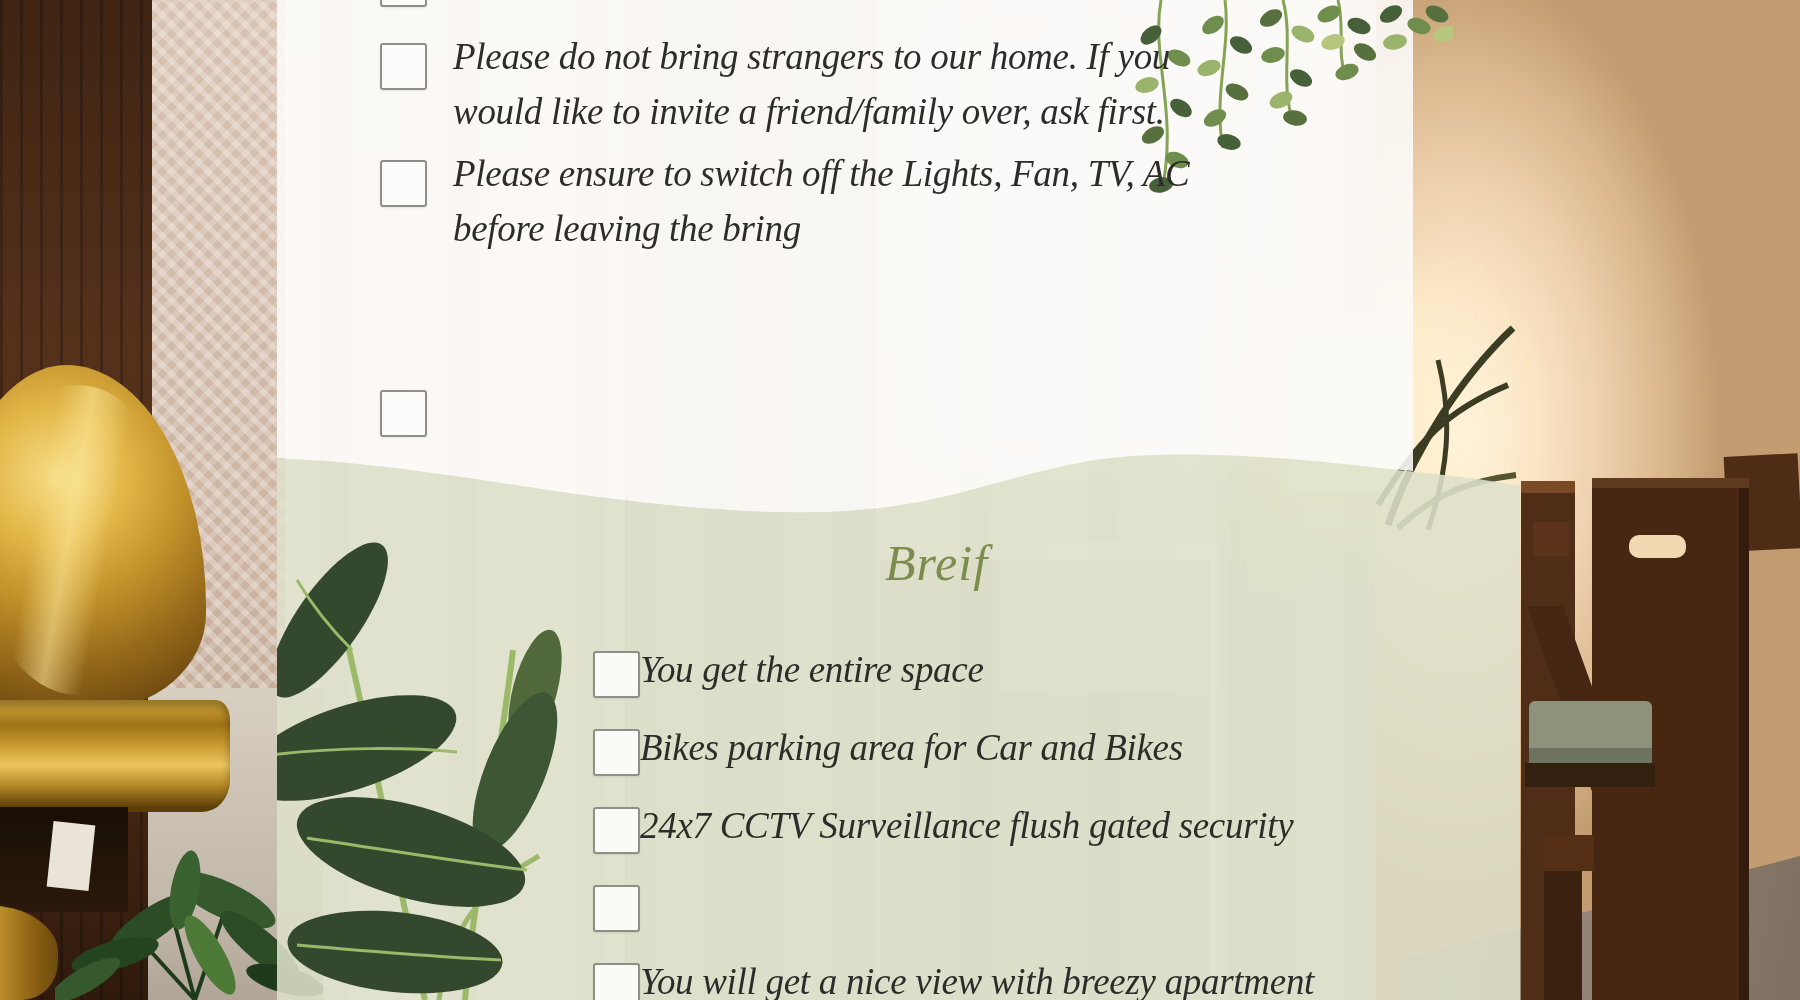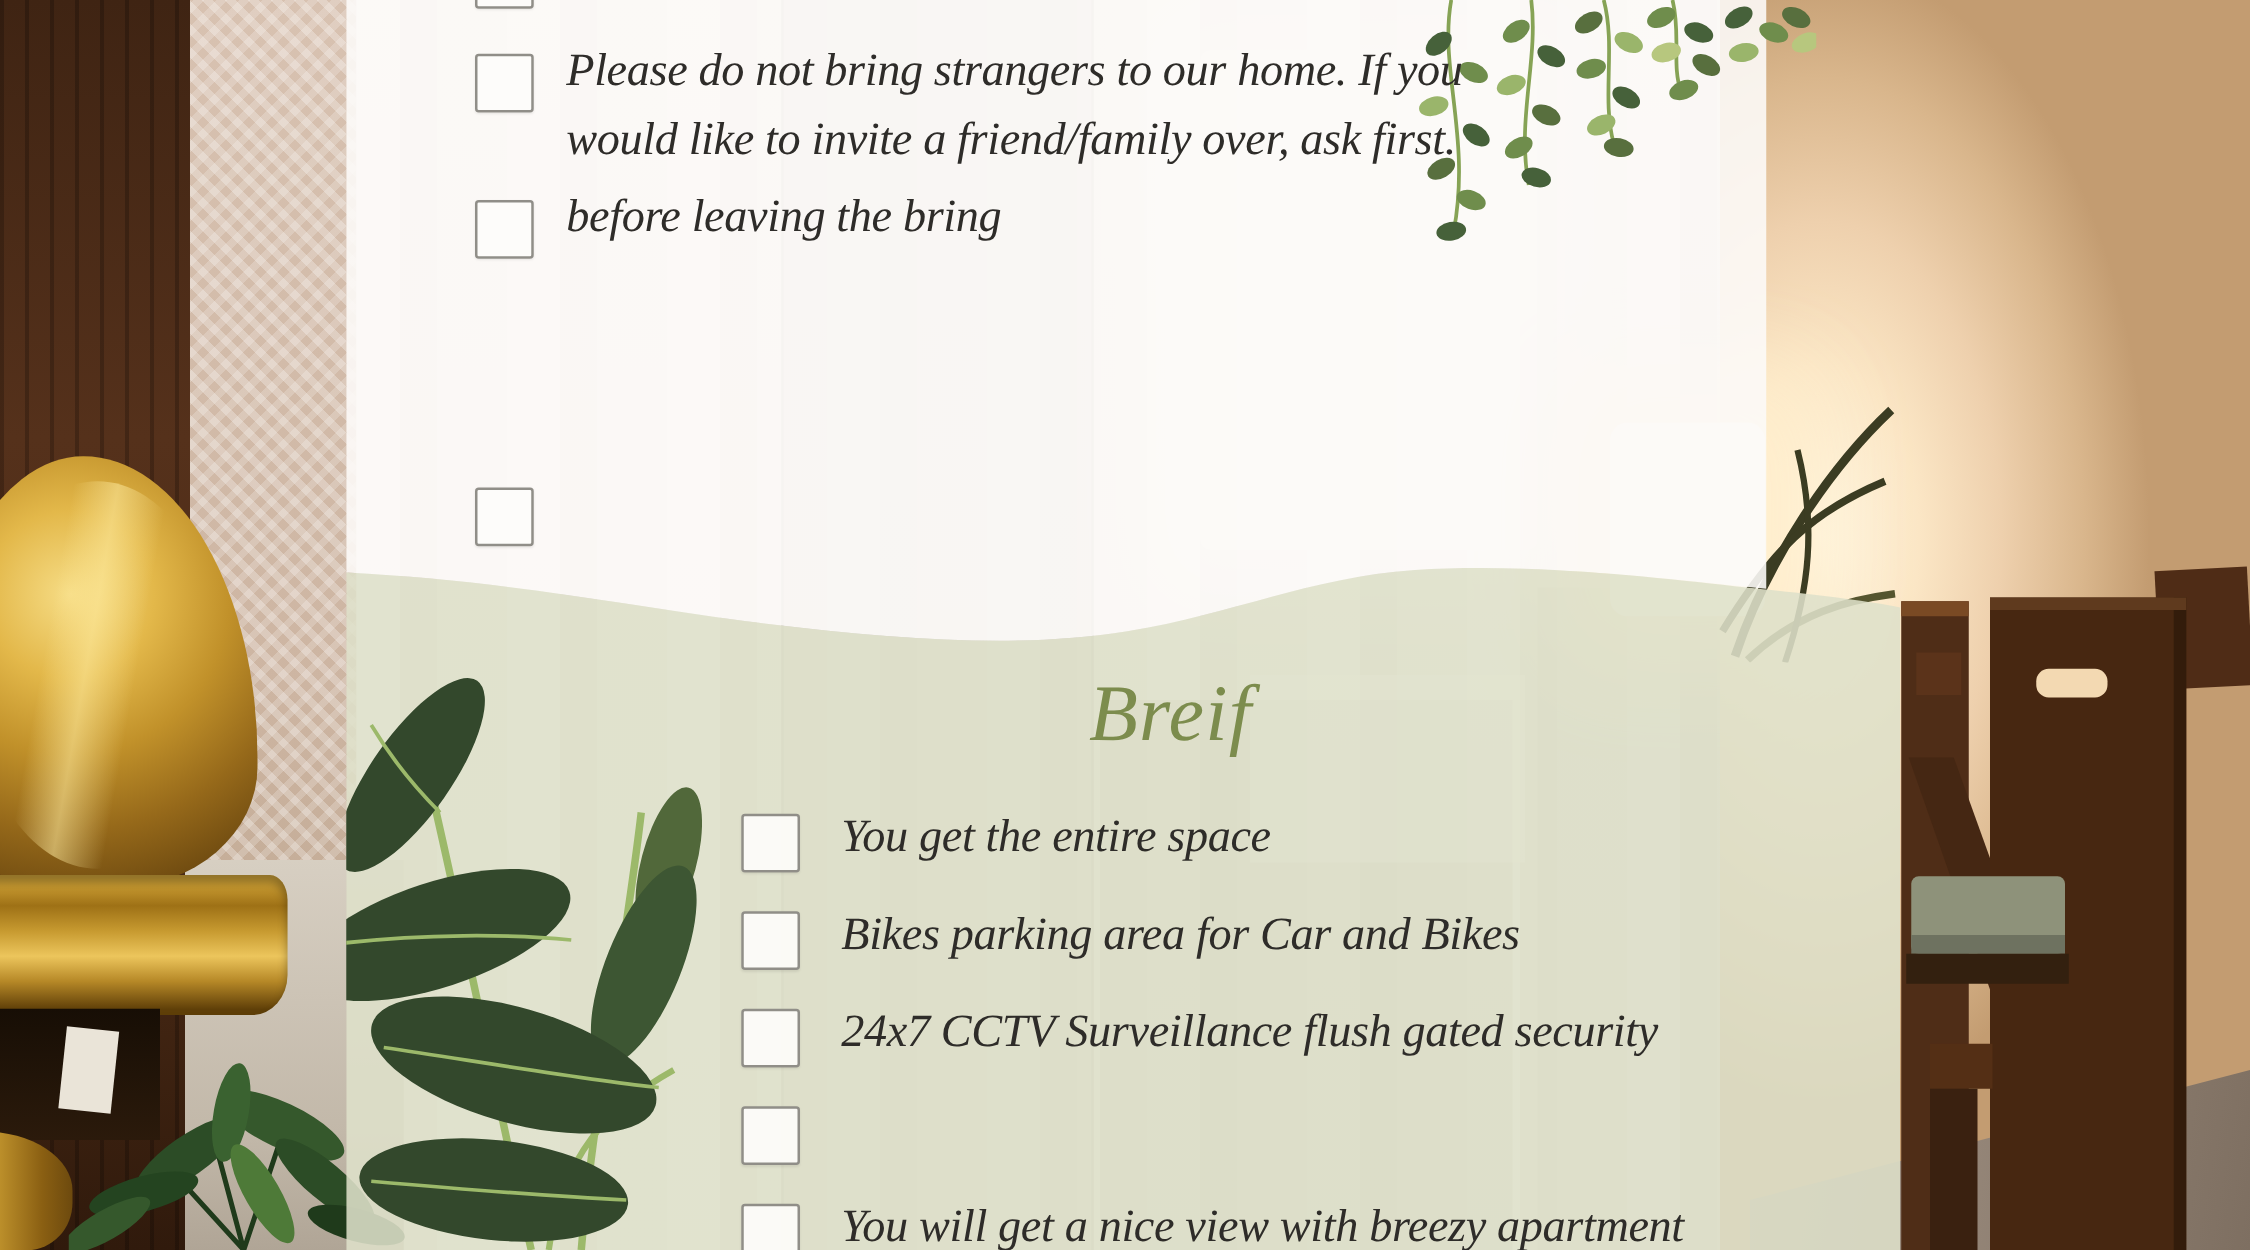--- a/index.html
+++ b/index.html
@@ -55,30 +55,30 @@
   .lamp-under{left:40px;top:442px;width:150px;height:105px;
     background:linear-gradient(#170e05,#2b1a0b);}
   .lamp-paper{left:112px;top:458px;width:42px;height:66px;background:#eae4d8;transform:rotate(6deg);}
   .lamp-base{left:0;top:540px;width:120px;height:95px;
     border-radius:40% 60% 30% 30% / 50% 50% 40% 40%;
     background:linear-gradient(90deg,#f0c659 8%,#c79a30 45%,#8a5f12 80%,#6d4a0e);}
 
   
   .card{left:277px;top:0;width:1243px;height:1000px;}
   .rule{position:absolute;left:103px;display:flex;gap:26px;align-items:flex-start;}
-  .brow{position:absolute;left:316px;display:flex;gap:33px;align-items:flex-start;}
+  .brow{position:absolute;left:316px;display:flex;align-items:flex-start;}
   .checkbox{flex:none;width:47px;height:47px;border:2px solid #908e88;border-radius:3px;
     background:rgba(253,252,250,.93);box-shadow:0 1px 2px rgba(0,0,0,.08);}
   .rule .checkbox{margin-top:14px;}
   .brow .checkbox{margin-top:6px;}
   .rule-text{font-size:37px;line-height:55px;color:#2e2c29;letter-spacing:-0.3px;white-space:nowrap;}
   .brow .rule-text{line-height:49px;}
   .partial-box{position:absolute;left:103px;top:-40px;}
   .brief-title{position:absolute;top:534px;left:0;width:100%;text-align:center;
-    transform:translateX(38px);font-size:64px;letter-spacing:1px;color:#7c8c4d;}
+    transform:translateX(38px);font-size:50px;letter-spacing:1px;color:#7c8c4d;}
 </style>
 </head>
 <body>
 
 <div class="stage">
 
   <div class="abs curtain"></div>
   <div class="abs door"></div>
   <div class="abs window-bright"></div>
   <div class="abs mid-dark"></div>
@@ -203,20 +203,21 @@
     <div class="rule" style="top:29px">
       <div class="checkbox"></div>
       <div class="rule-text">
         <div>Please do not bring strangers to our home. If you</div>
         <div>would like to invite a friend/family over, ask first.</div>
       </div>
     </div>
     <div class="rule" style="top:146px">
       <div class="checkbox"></div>
       <div class="rule-text">
+        <div>Please ensure to switch off the Lights, Fan, TV, AC</div>
         <div>before leaving the bring</div>
       </div>
     </div>
     <div class="rule" style="top:376px">
       <div class="checkbox"></div>
     </div>
 
     <div class="brief-title">Breif</div>
 
     <div class="brow" style="top:645px">

